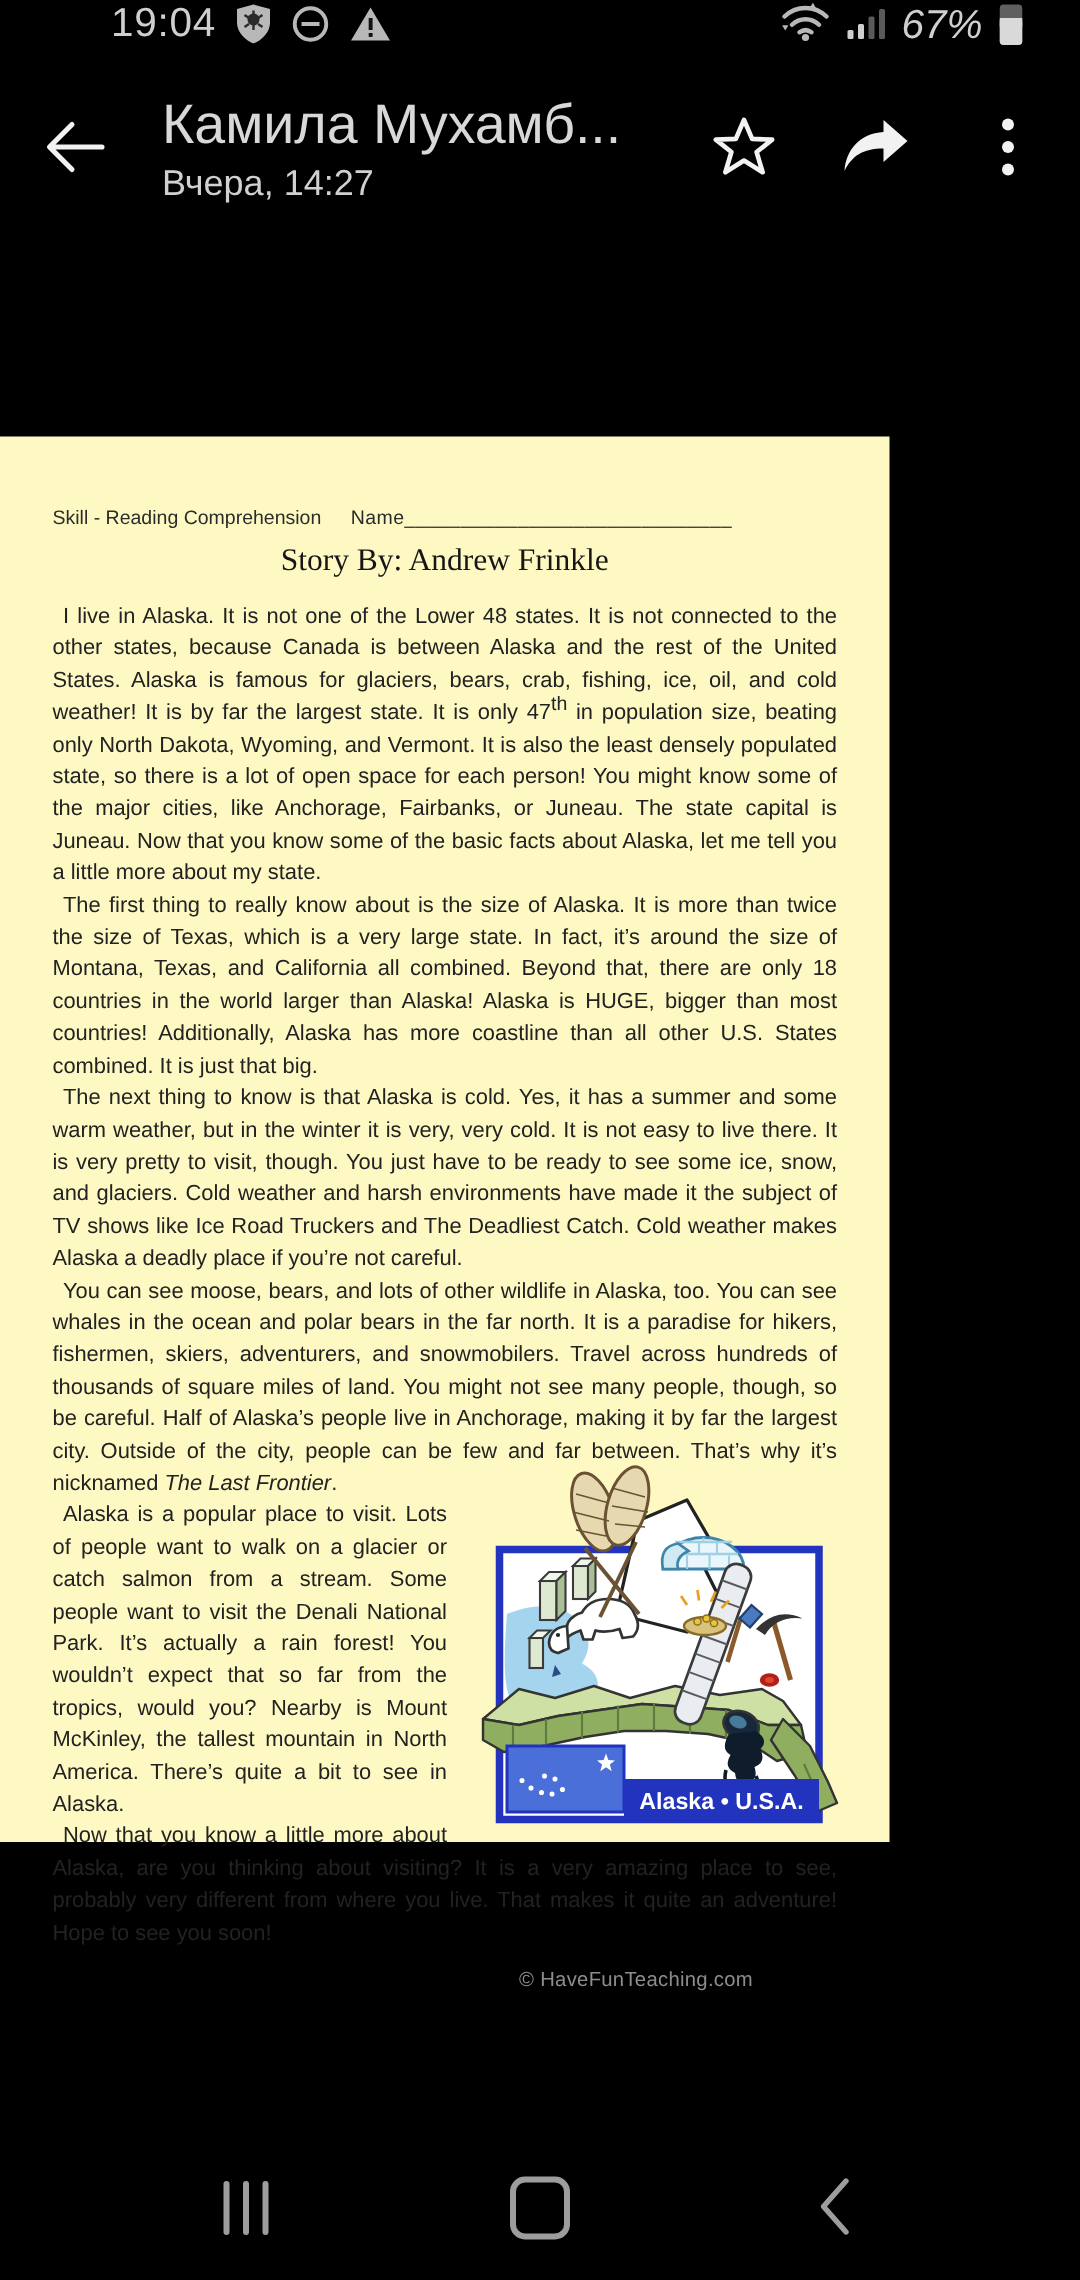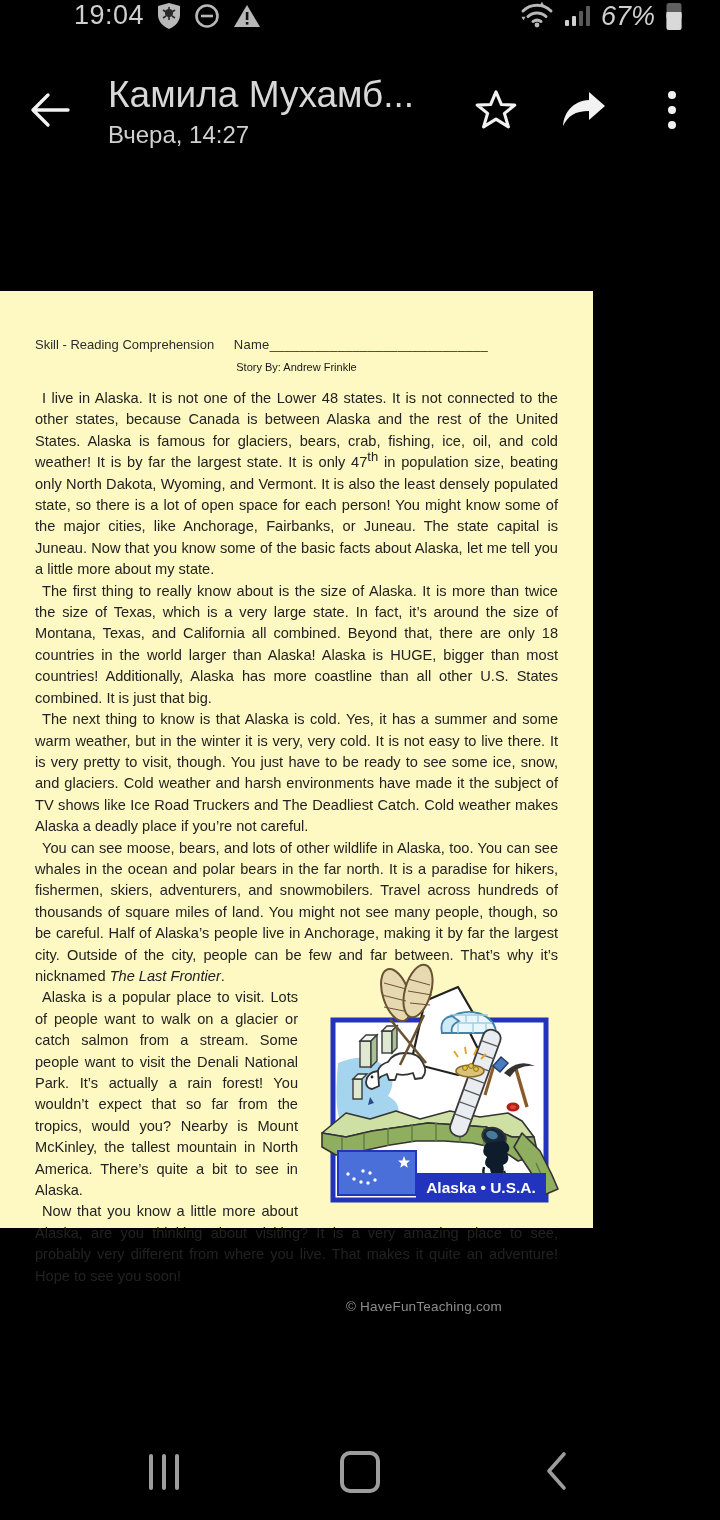--- a/index.html
+++ b/index.html
@@ -10,37 +10,37 @@
   .status-bar{position:absolute;top:0;left:0;right:0;height:58px;display:flex;
               align-items:flex-start;justify-content:space-between;padding:0 36px 0 44px;
               box-sizing:border-box;margin-left:30px;}
   .sb-left{display:flex;align-items:center;gap:13px;}
   .sb-time{font-size:27px;color:#cfcfcf;letter-spacing:.5px;}
   .sb-right{display:flex;align-items:center;gap:9px;font-style:italic;}
   .sb-pct{font-size:27px;color:#cfcfcf;}
   .sb-icon{display:flex;align-items:center;}
 
   
-  .app-header{position:absolute;top:57px;left:0;right:0;height:108px;display:flex;
+  .app-header{position:absolute;top:45px;left:0;right:0;height:108px;display:flex;
               align-items:center;padding:0 18px 0 22px;box-sizing:border-box;}
   .hdr-btn{background:none;border:none;padding:0;width:56px;height:56px;display:flex;
            align-items:center;justify-content:center;cursor:pointer;}
   .hdr-titles{margin-left:30px;flex:1;overflow:hidden;}
   .hdr-title{font-size:37px;color:#d8d8d8;white-space:nowrap;overflow:hidden;}
   .hdr-subtitle{font-size:24px;color:#d0d0d0;margin-top:5px;}
   .hdr-actions{display:flex;align-items:center;gap:32px;margin-right:2px;}
 
   
   .document{position:absolute;top:291px;left:0;width:593px;height:937px;background:#fef9c3;
             padding:46px 35px 0;box-sizing:border-box;color:#1d1d1d;}
   .doc-toprow{display:flex;justify-content:space-between;font-size:13px;color:#2b2b2b;}
   .doc-name{padding-right:70px;letter-spacing:.3px;}
   .doc-title{text-align:center;margin-top:22px;font-size:29px;font-weight:bold;color:#111;}
   .doc-title span{text-decoration:underline;text-decoration-thickness:2.5px;text-underline-offset:6px;}
-  .doc-byline{text-align:center;font-size:11px;margin-top:9px;color:#161616;}
+  .doc-byline{text-align:center;font-size:21px;margin-top:9px;color:#161616;font-family:Liberation Serif, serif;}
   .doc-body{margin-top:15px;font-size:14.6px;line-height:21.4px;text-align:justify;color:#222;}
   .doc-body p{margin:0;text-indent:7px;}
   .sup{vertical-align:super;font-size:13px;line-height:0;}
   .ital{font-style:italic;}
   .figure-float{float:right;width:250px;height:212px;margin:4px 0 4px 10px;position:relative;}
   .fig-svg{position:absolute;top:-24px;left:0;overflow:visible;}
   .doc-copyright{clear:both;text-align:right;padding-right:56px;font-size:13.5px;
                  color:#8d8d8d;margin-top:9px;letter-spacing:.2px;}
 
   

